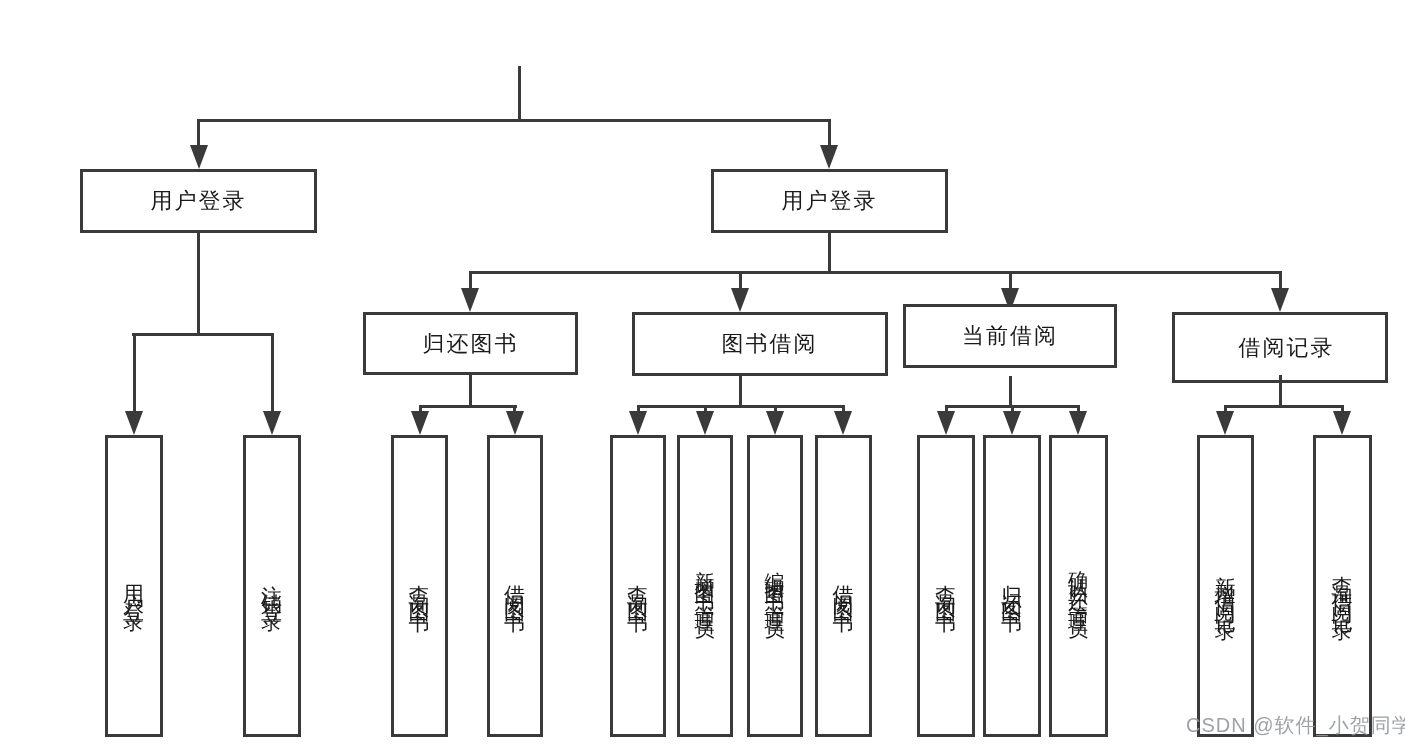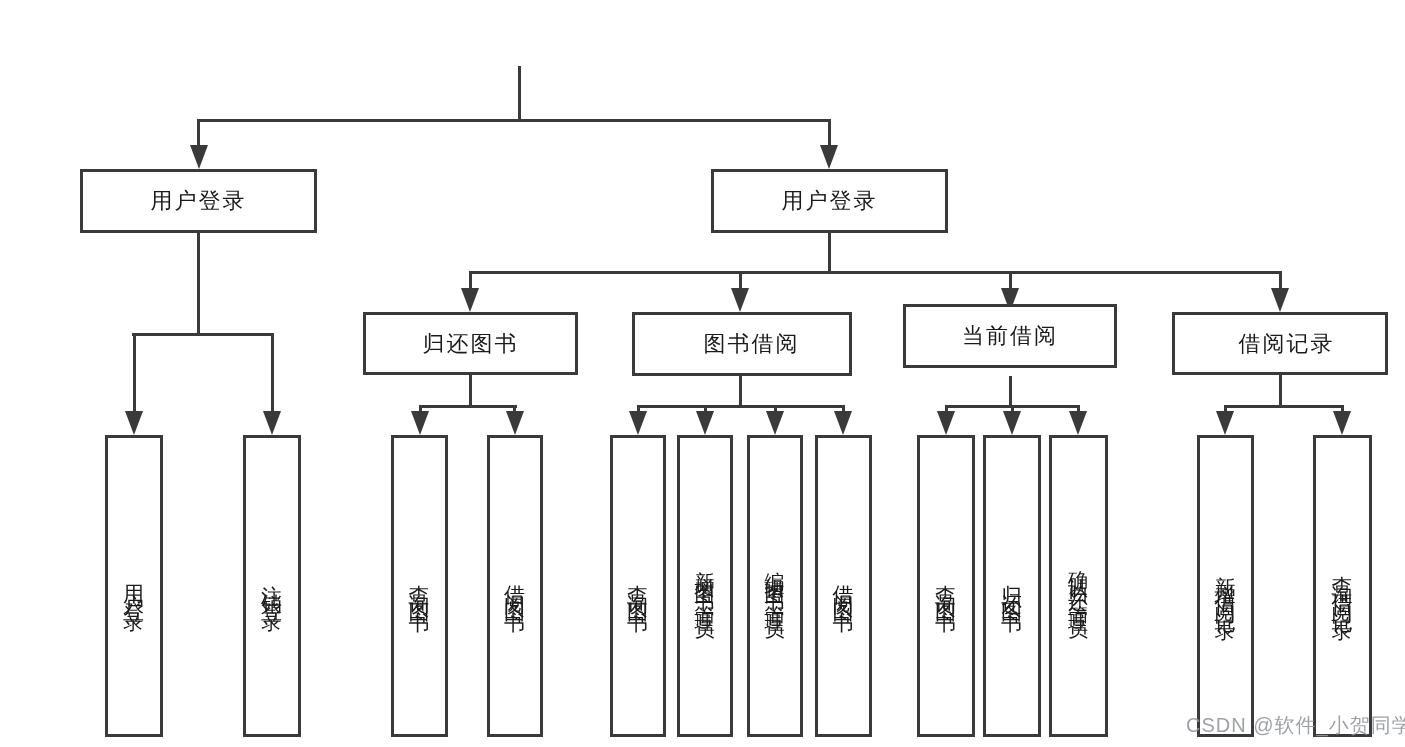--- a/index.html
+++ b/index.html
@@ -103,27 +103,27 @@
   <div class="vline" style="left:1009px; top:271px; height:21px;"></div>
   <div class="vline" style="left:1279px; top:271px; height:21px;"></div>
   <div class="arrow" style="left:461px; top:288px;"></div>
   <div class="arrow" style="left:731px; top:288px;"></div>
   <div class="arrow" style="left:1001px; top:288px;"></div>
   <div class="arrow" style="left:1271px; top:288px;"></div>
 
   <div class="box" style="left:363px; top:312px; width:215px; height:63px;">
     <span class="hlabel">归还图书</span>
   </div>
-  <div class="box" style="left:632px; top:312px; width:220px; height:64px;padding-left:19px;">
+  <div class="box" style="left:632px; top:312px; width:256px; height:64px;padding-left:19px;">
     <span class="hlabel">图书借阅</span>
   </div>
   <div class="box" style="left:903px; top:304px; width:214px; height:64px;">
     <span class="hlabel">当前借阅</span>
   </div>
-  <div class="box" style="left:1172px; top:312px; width:216px; height:63px;padding-left:13px;">
+  <div class="box" style="left:1172px; top:312px; width:216px; height:71px;padding-left:13px;">
     <span class="hlabel">借阅记录</span>
   </div>
 
   <div class="vline" style="left:469px; top:375px; height:33px;"></div>
   <div class="hline" style="left:419px; top:405px; width:98px;"></div>
   <div class="vline" style="left:419px; top:405px; height:12px;"></div>
   <div class="vline" style="left:513px; top:405px; height:12px;"></div>
   <div class="arrow" style="left:411px; top:411px;"></div>
   <div class="arrow" style="left:506px; top:411px;"></div>
 

